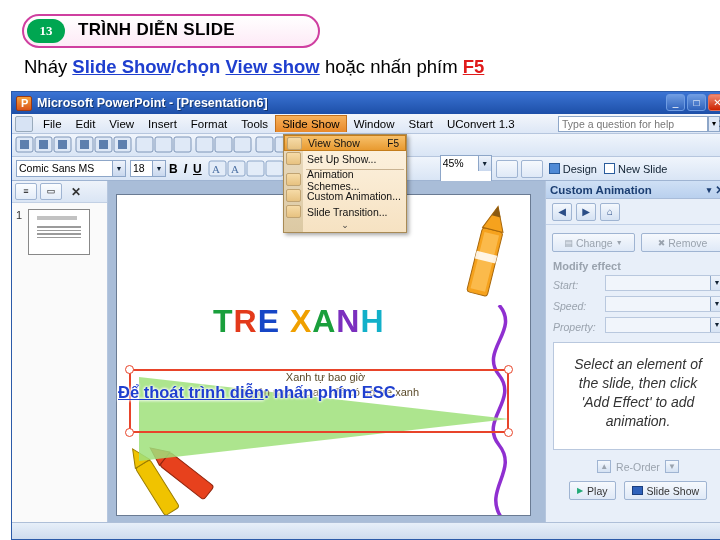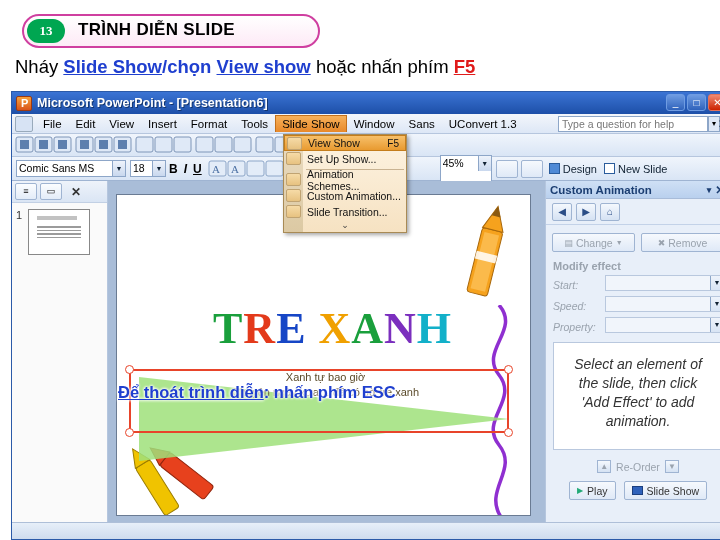--- a/index.html
+++ b/index.html
@@ -25,21 +25,21 @@
     display:flex; align-items:center; justify-content:center;
     color:#ffffff; font-size:13px; font-weight:bold;
     font-family:"Liberation Serif", serif;
   }
   .badge-title {
     position:absolute; left:78px; top:20px;
     font-size:17px; font-weight:bold; color:#000000;
     letter-spacing:.3px;
   }
   .subline {
-    position:absolute; left:15px; top:56px;
+    position:absolute; left:24px; top:56px;
     font-size:18.5px; color:#000000; white-space:nowrap;
   }
   .subline .blue-u { color:#1f3fcf; font-weight:bold; text-decoration:underline; }
   .subline .blue-b { color:#1f3fcf; font-weight:bold; }
   .subline .red-u  { color:#e01b1b; font-weight:bold; text-decoration:underline; }
 
   
   .ppt {
     position:absolute; left:0px; top:91px; width:720px; height:449px;
     background:#d6e3f3;
@@ -183,21 +183,21 @@
   
   .canvas-area {
     position:absolute; left:96px; top:89px; width:437px; height:358px;
     background:#a9bdd8;
   }
   .slide {
     position:absolute; left:8px; top:13px; width:415px; height:322px;
     background:#ffffff; border:1px solid #6a7b93;
     overflow:hidden;
   }
-  .tre { position:absolute; left:96px; top:108px; font-size:44px; font-weight:bold; letter-spacing:1px; font-family:Liberation Serif, serif;}
+  .tre { position:absolute; left:96px; top:108px; font-size:32px; font-weight:bold; letter-spacing:1px; font-family:Liberation Sans, sans-serif;}
   .tre span:nth-child(1){ color:#1a9f3c; }
   .tre span:nth-child(2){ color:#e33a1b; }
   .tre span:nth-child(3){ color:#1646c6; }
   .tre span:nth-child(4){ color:#d41b7c; }
   .tre span:nth-child(5){ color:#f0a000; }
   .tre span:nth-child(6){ color:#1a9f3c; }
   .tre span:nth-child(7){ color:#7b2fbe; }
   .tre span:nth-child(8){ color:#12b0c9; }
   .poem { position:absolute; left:96px; top:175px; width:225px; text-align:center; font-size:11px; color:#5a4a2a; line-height:1.35;}
   .green-tri {
@@ -269,21 +269,21 @@
   <div class="menubar">
     <div class="mb-ctrl"></div>
     <div class="menu-item">File</div>
     <div class="menu-item">Edit</div>
     <div class="menu-item">View</div>
     <div class="menu-item">Insert</div>
     <div class="menu-item">Format</div>
     <div class="menu-item">Tools</div>
     <div class="menu-item active">Slide Show</div>
     <div class="menu-item">Window</div>
-    <div class="menu-item">Sans</div>
+    <div class="menu-item">Start</div>
     <div class="menu-item">UConvert 1.3</div>
     <div class="ask-box">Type a question for help</div>
     <div class="ask-arrow">▾</div>
     <div class="mb-x">✕</div>
   </div>
 
   <div class="toolbar1">
     <svg width="470" height="22">
       <g fill="#dfe9f7" stroke="#7f96b8">
         <rect x="4" y="3" width="17" height="15" rx="2"></rect>

